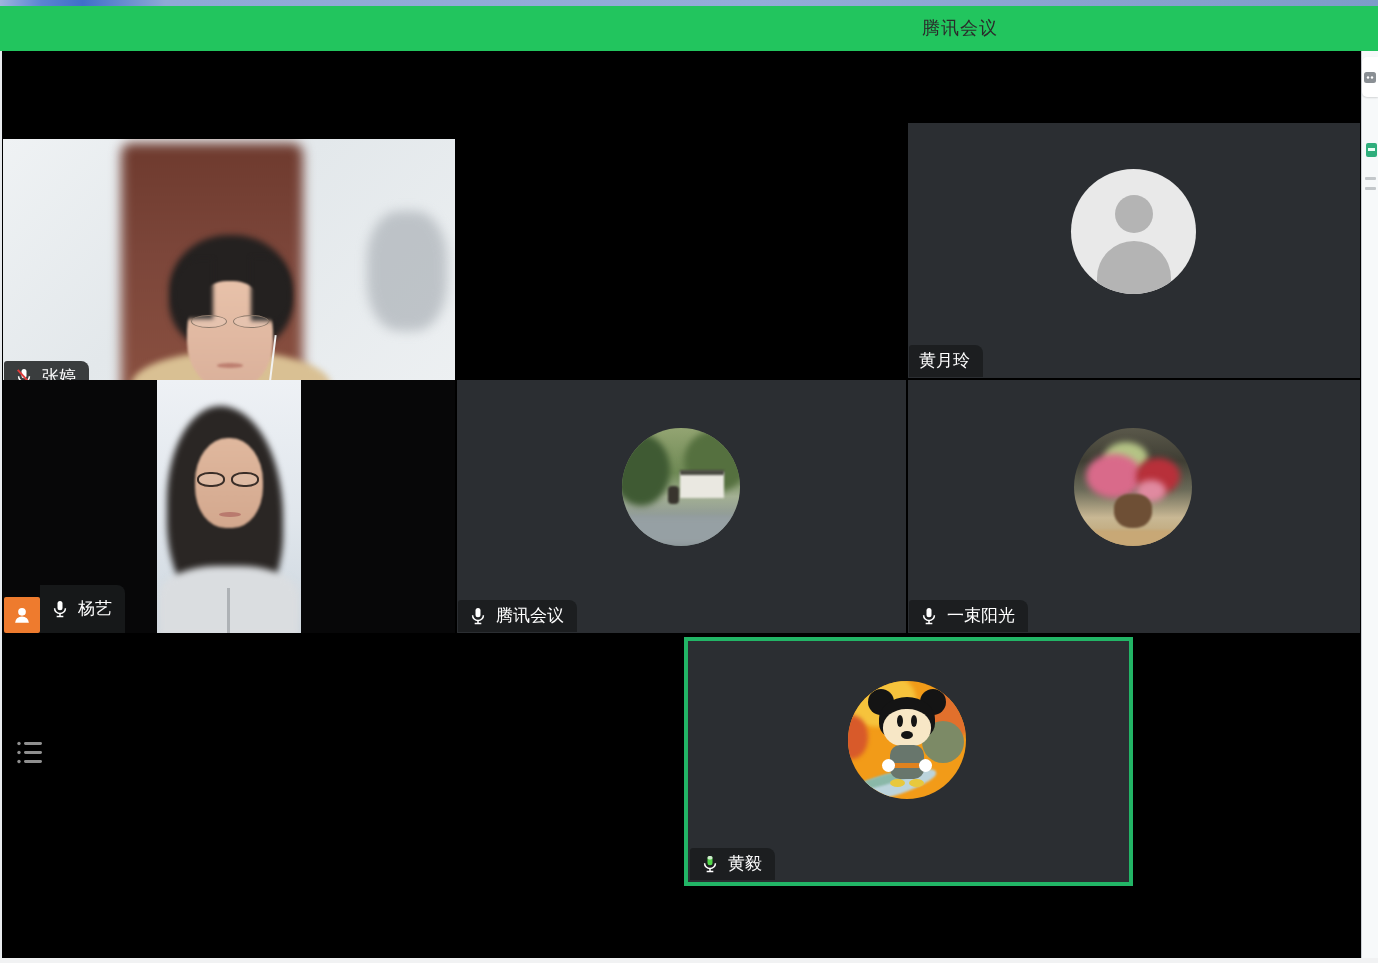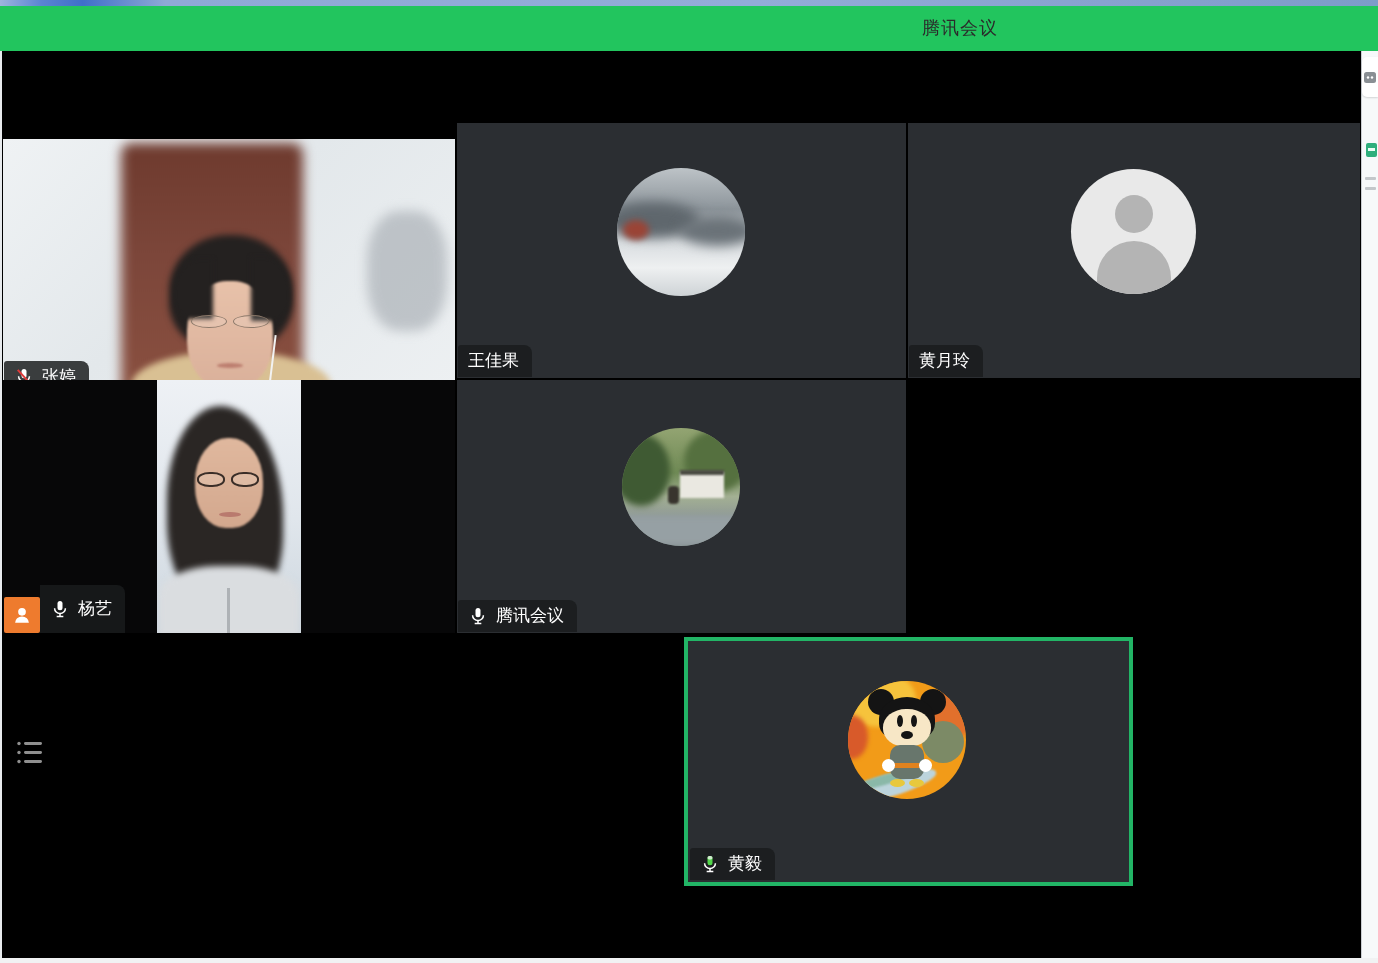--- a/index.html
+++ b/index.html
@@ -78,31 +78,20 @@
         <rect x="9" y="2.5" width="6" height="11" rx="3" fill="#fff"></rect>
         <path d="M5.5 11 a6.5 6.5 0 0 0 13 0" fill="none" stroke="#fff" stroke-width="1.8"></path>
         <line x1="12" y1="17.8" x2="12" y2="20.6" stroke="#fff" stroke-width="1.8"></line>
         <line x1="8" y1="21" x2="16" y2="21" stroke="#fff" stroke-width="1.8"></line>
         <line x1="4.5" y1="3.5" x2="19.5" y2="20" stroke="#e03a3a" stroke-width="2.4"></line>
       </svg>
       <span class="nm">张婷</span>
     </div>
   </div>
 
-  <div class="tile" style="left:457px;top:123px;width:449px;height:255px;">
-    <div class="avatar" style="left:160px;top:45px;width:128px;height:128px;">
-      <div style="left:0;top:0;width:128px;height:128px;background:linear-gradient(180deg,#bdc3c7 0%,#8d959b 32%,#d9dde0 58%,#eef0f1 78%,#ced3d6 100%);"></div>
-      <div class="soft2" style="left:-12px;top:34px;width:95px;height:36px;background:#5f676d;border-radius:50%;"></div>
-      <div class="soft2" style="right:-10px;top:48px;width:75px;height:30px;background:#6a7278;border-radius:50%;"></div>
-      <div class="soft" style="left:6px;top:52px;width:26px;height:20px;background:#9a4436;border-radius:50%;"></div>
-    </div>
-    <div class="label">
-      <span class="nm">王佳果</span>
-    </div>
-  </div>
 
   <div class="tile" style="left:908px;top:123px;width:452px;height:255px;text-align:right;">
     <div class="avatar" style="left:163px;top:46px;width:125px;height:125px;background:#e9e9e9;">
       <div style="left:44px;top:26px;width:38px;height:38px;background:#b4b4b4;border-radius:50%;"></div>
       <div style="left:26px;top:72px;width:74px;height:54px;background:#b4b4b4;border-radius:37px 37px 0 0;"></div>
     </div>
     <div class="label">
       <span class="nm">黄月玲</span>
     </div>
   </div>
@@ -148,20 +137,40 @@
       <svg width="20" height="20" viewBox="0 0 24 24">
         <rect x="9" y="2.5" width="6" height="11" rx="3" fill="#fff"></rect>
         <path d="M5.5 11 a6.5 6.5 0 0 0 13 0" fill="none" stroke="#fff" stroke-width="1.8"></path>
         <line x1="12" y1="17.8" x2="12" y2="20.6" stroke="#fff" stroke-width="1.8"></line>
         <line x1="8" y1="21" x2="16" y2="21" stroke="#fff" stroke-width="1.8"></line>
       </svg>
       <span class="nm">腾讯会议</span>
     </div>
   </div>
 
+  <div class="tile" style="left:908px;top:380px;width:452px;height:253px;">
+    <div class="avatar" style="left:166px;top:48px;width:118px;height:118px;">
+      <div style="left:0;top:0;width:118px;height:118px;background:linear-gradient(180deg,#5a584a 0%,#3f3e34 28%,#6a6a58 52%,#c9b894 76%,#bca06e 100%);"></div>
+      <div class="soft" style="left:30px;top:14px;width:44px;height:32px;background:#b5c486;border-radius:50%;"></div>
+      <div class="soft" style="left:12px;top:26px;width:56px;height:44px;background:#d96a8a;border-radius:50%;"></div>
+      <div class="soft" style="right:12px;top:30px;width:44px;height:36px;background:#b8303a;border-radius:50%;"></div>
+      <div class="soft" style="right:26px;top:52px;width:30px;height:22px;background:#e08aa0;border-radius:50%;"></div>
+      <div style="left:40px;top:66px;width:38px;height:34px;background:#6e4f35;border-radius:40% 40% 46% 46%;filter:blur(1px);"></div>
+      <div style="left:0;bottom:0;width:118px;height:16px;background:#c8a876;filter:blur(1px);"></div>
+    </div>
+    <div class="label">
+      <svg width="20" height="20" viewBox="0 0 24 24">
+        <rect x="9" y="2.5" width="6" height="11" rx="3" fill="#fff"></rect>
+        <path d="M5.5 11 a6.5 6.5 0 0 0 13 0" fill="none" stroke="#fff" stroke-width="1.8"></path>
+        <line x1="12" y1="17.8" x2="12" y2="20.6" stroke="#fff" stroke-width="1.8"></line>
+        <line x1="8" y1="21" x2="16" y2="21" stroke="#fff" stroke-width="1.8"></line>
+      </svg>
+      <span class="nm">一束阳光</span>
+    </div>
+  </div>
 
 
   <div class="tile" style="left:684px;top:637px;width:449px;height:249px;border:4px solid #22b566;">
     <div class="avatar" style="left:160px;top:40px;width:118px;height:118px;background:#f29b18;">
       <div style="left:-8px;top:-10px;width:76px;height:56px;background:#f6c33c;border-radius:50%;filter:blur(2px);"></div>
       <div style="right:-8px;top:6px;width:44px;height:52px;background:#e2702c;border-radius:50%;filter:blur(2px);"></div>
       <div style="right:2px;top:40px;width:42px;height:42px;background:#7c8a66;border-radius:50%;"></div>
       <div style="left:-12px;top:34px;width:32px;height:44px;background:#d85a2a;border-radius:50%;filter:blur(2px);"></div>
       <div style="left:-10px;bottom:2px;width:100px;height:22px;background:#bcd4dc;transform:rotate(-16deg);border-radius:50%;filter:blur(1px);"></div>
       <div style="left:-4px;bottom:14px;width:80px;height:10px;background:#8ab8a8;transform:rotate(-16deg);border-radius:50%;filter:blur(1px);"></div>

